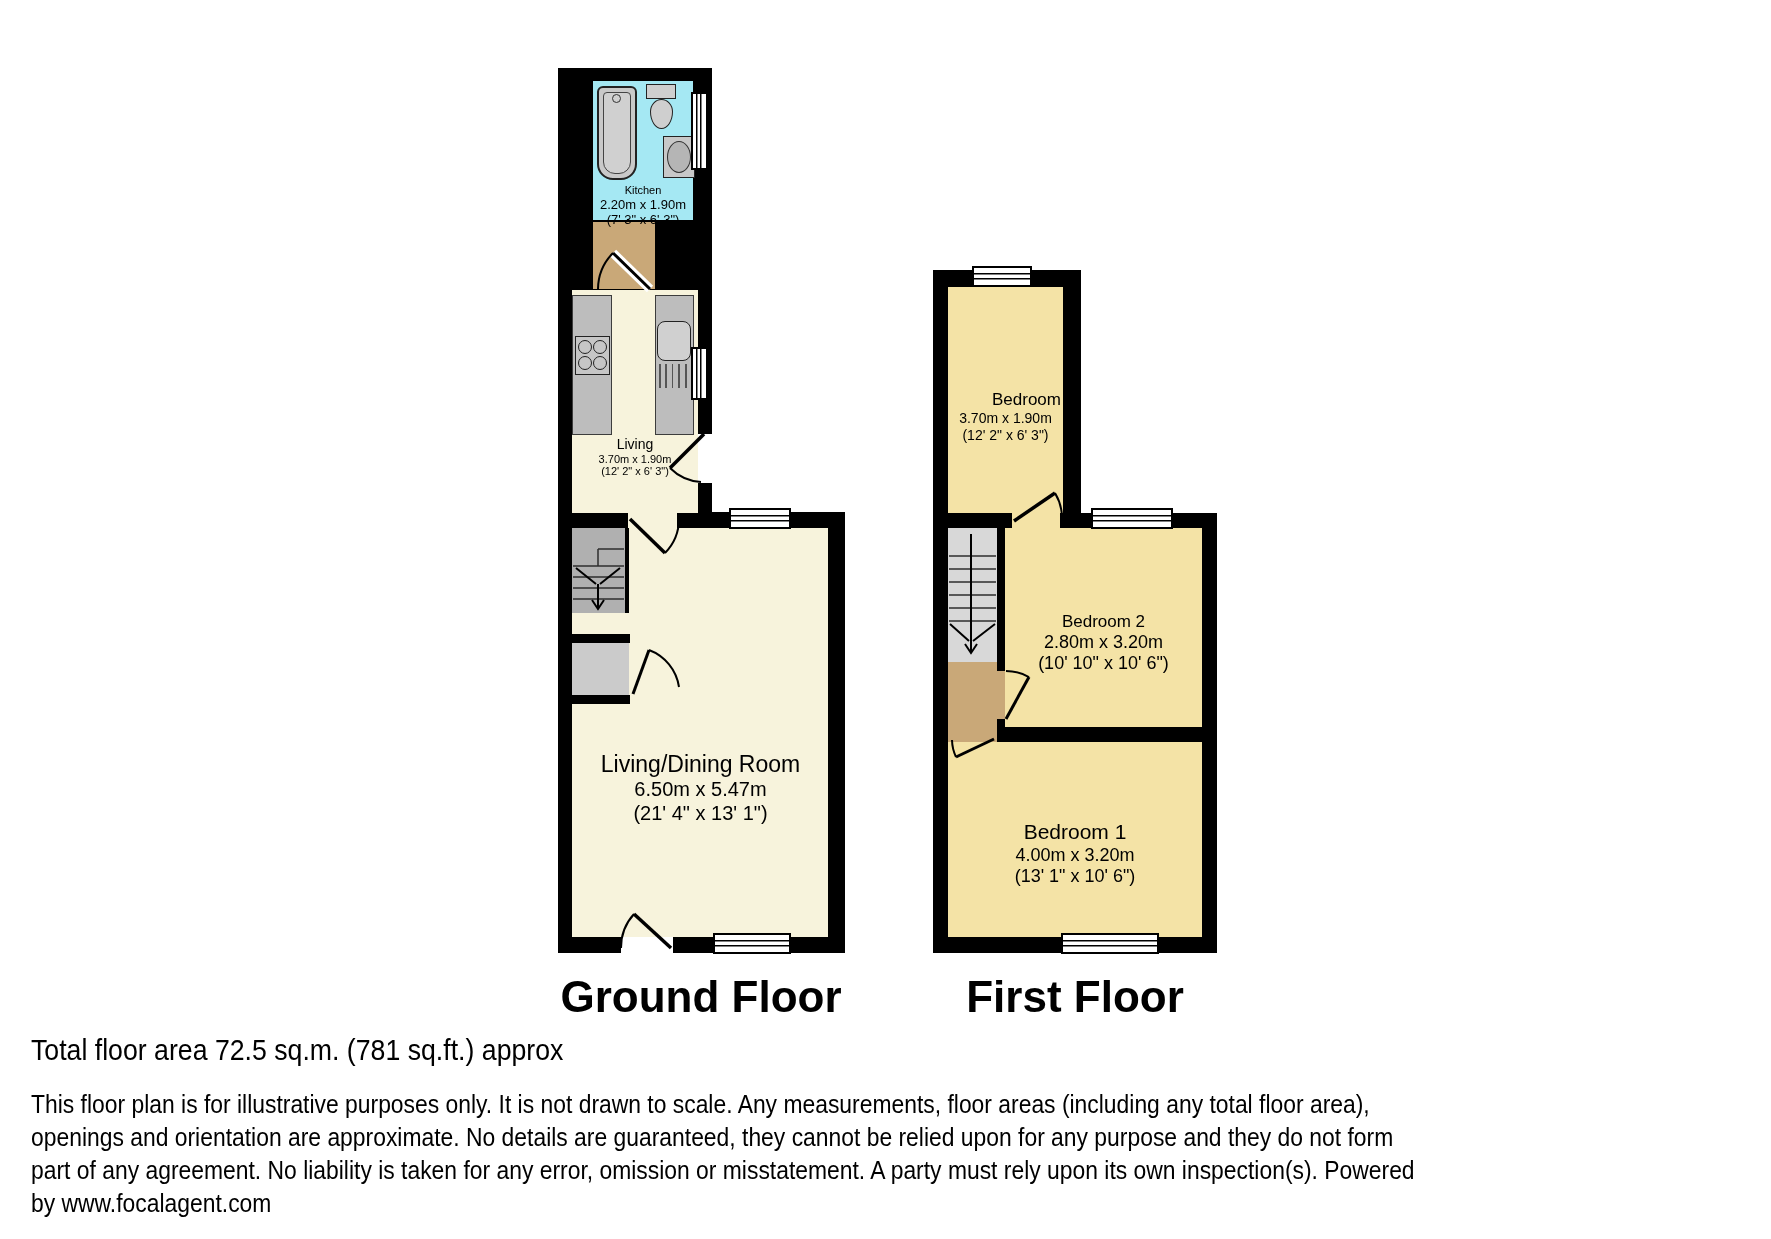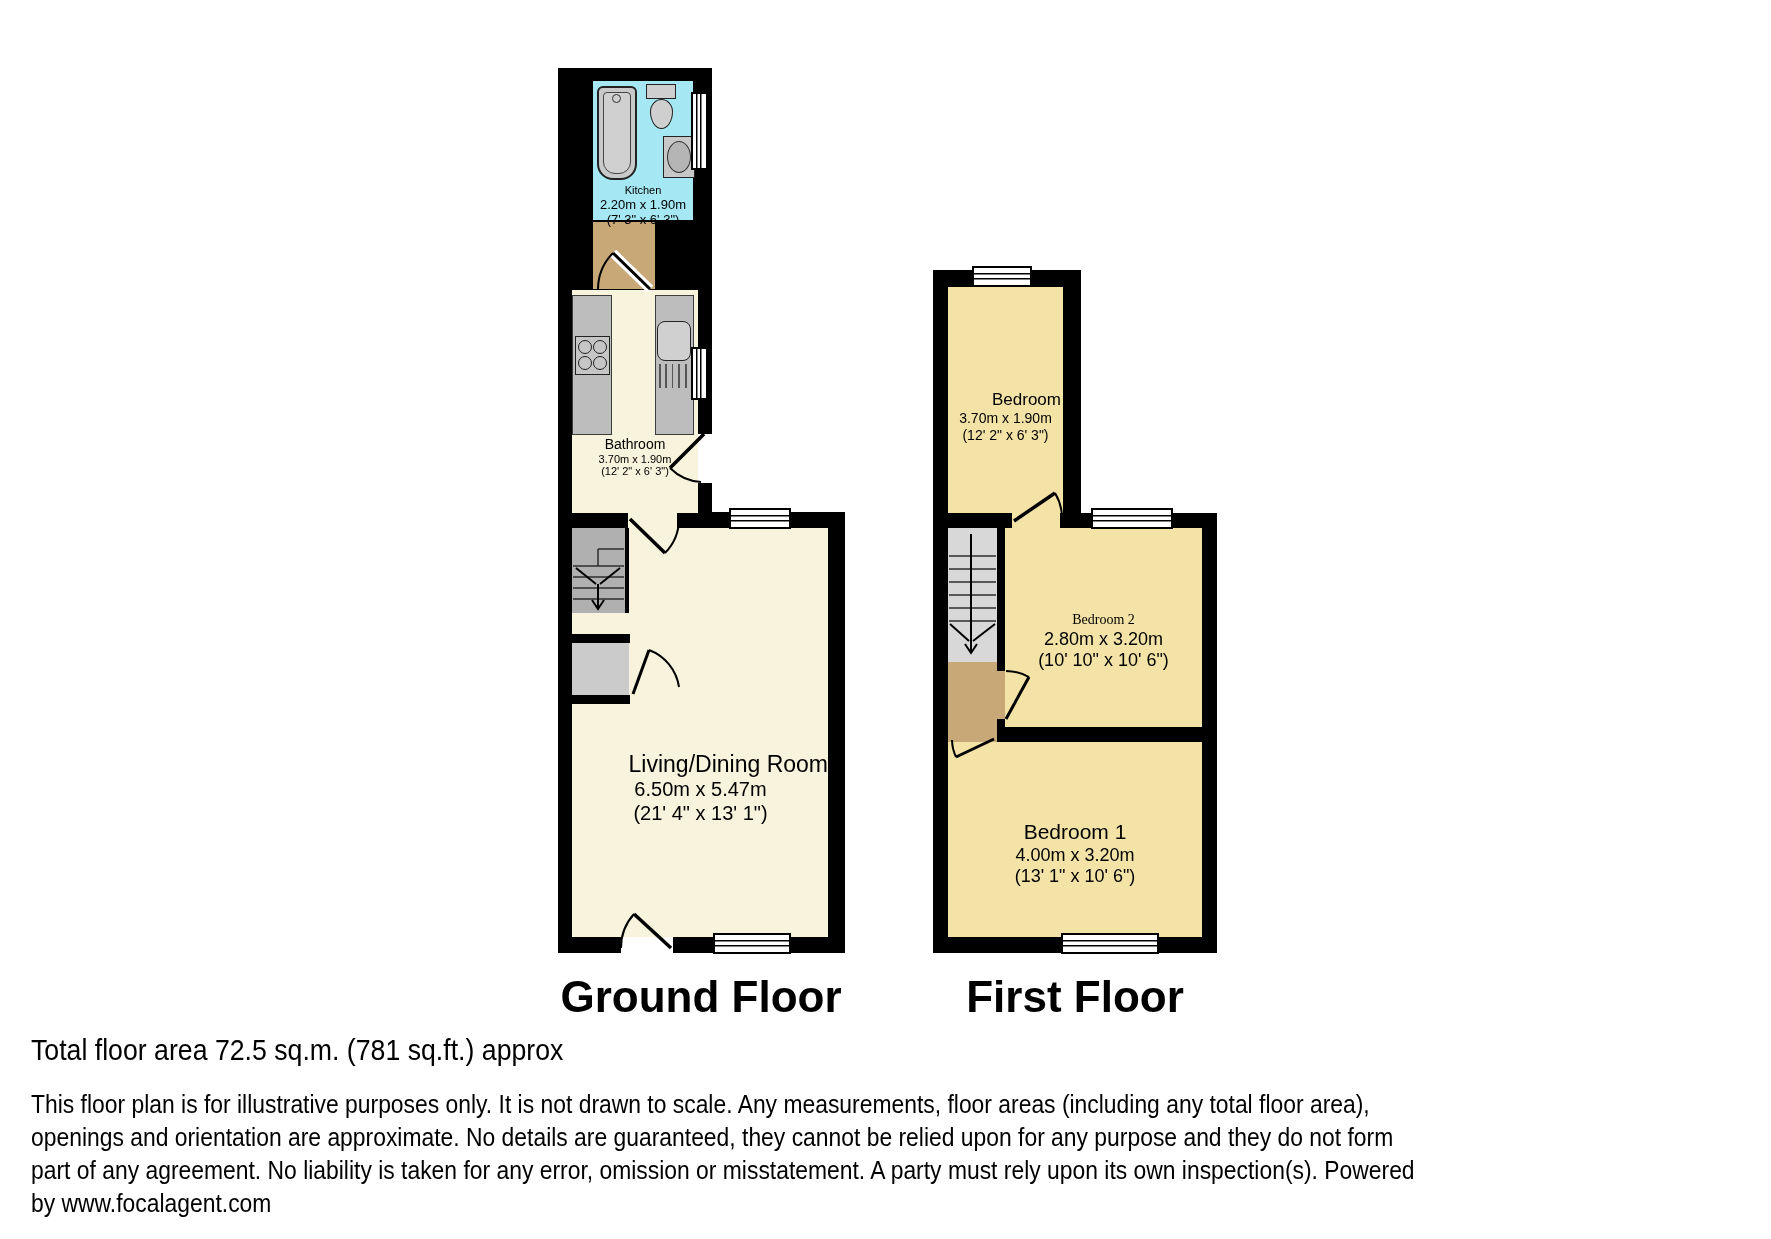--- a/index.html
+++ b/index.html
@@ -37,27 +37,27 @@
   .room-label{text-align:center;line-height:1.18;}
   .room-label .rname{white-space:nowrap;}
   .room-label .rdim{white-space:nowrap;}
   .lbl-bathroom{left:593px;top:184px;width:100px;}
   .lbl-bathroom .rname{font-size:11px;}
   .lbl-bathroom .rdim{font-size:13px;}
   .lbl-kitchen{left:572px;top:436px;width:126px;}
   .lbl-kitchen .rname{font-size:14px;}
   .lbl-kitchen .rdim{font-size:11px;}
   .lbl-living{left:573px;top:751px;width:255px;}
-  .lbl-living .rname{font-size:23px;text-align:right;}
+  .lbl-living .rname{font-size:23px;}
   .lbl-living .rdim{font-size:20px;}
   .lbl-b3{left:948px;top:390px;width:115px;}
   .lbl-b3 .rname{font-size:17px;padding-left:44px;}
   .lbl-b3 .rdim{font-size:14px;}
   .lbl-b2{left:1005px;top:612px;width:197px;}
-  .lbl-b2 .rname{font-size:14px;font-family:Liberation Serif, serif;}
+  .lbl-b2 .rname{font-size:17px;}
   .lbl-b2 .rdim{font-size:18px;}
   .lbl-b1{left:948px;top:820px;width:254px;}
   .lbl-b1 .rname{font-size:21px;}
   .lbl-b1 .rdim{font-size:18px;}
   .floor-title{font-size:44px;font-weight:700;text-align:center;white-space:nowrap;}
   .total-area{font-size:29px;white-space:nowrap;transform:scaleX(0.92);transform-origin:left top;}
   .disclaimer{font-size:26px;line-height:33px;transform:scaleX(0.88);transform-origin:left top;}
   .disclaimer div{white-space:nowrap;}
   svg.overlay{left:0;top:0;pointer-events:none;}
 </style>
@@ -182,21 +182,21 @@
       <path d="M965,644 L971,653 L977,644" stroke="#000" stroke-width="2"></path>
     </g>
   </svg>
 
   <div class="abs room-label lbl-bathroom">
     <div class="rname">Kitchen</div>
     <div class="rdim">2.20m x 1.90m</div>
     <div class="rdim">(7' 3" x 6' 3")</div>
   </div>
   <div class="abs room-label lbl-kitchen">
-    <div class="rname">Bathroom</div>
+    <div class="rname">Living</div>
     <div class="rdim">3.70m x 1.90m</div>
     <div class="rdim">(12' 2" x 6' 3")</div>
   </div>
   <div class="abs room-label lbl-living">
     <div class="rname">Living/Dining Room</div>
     <div class="rdim">6.50m x 5.47m</div>
     <div class="rdim">(21' 4" x 13' 1")</div>
   </div>
   <div class="abs room-label lbl-b3">
     <div class="rname">Bedroom 3</div>

